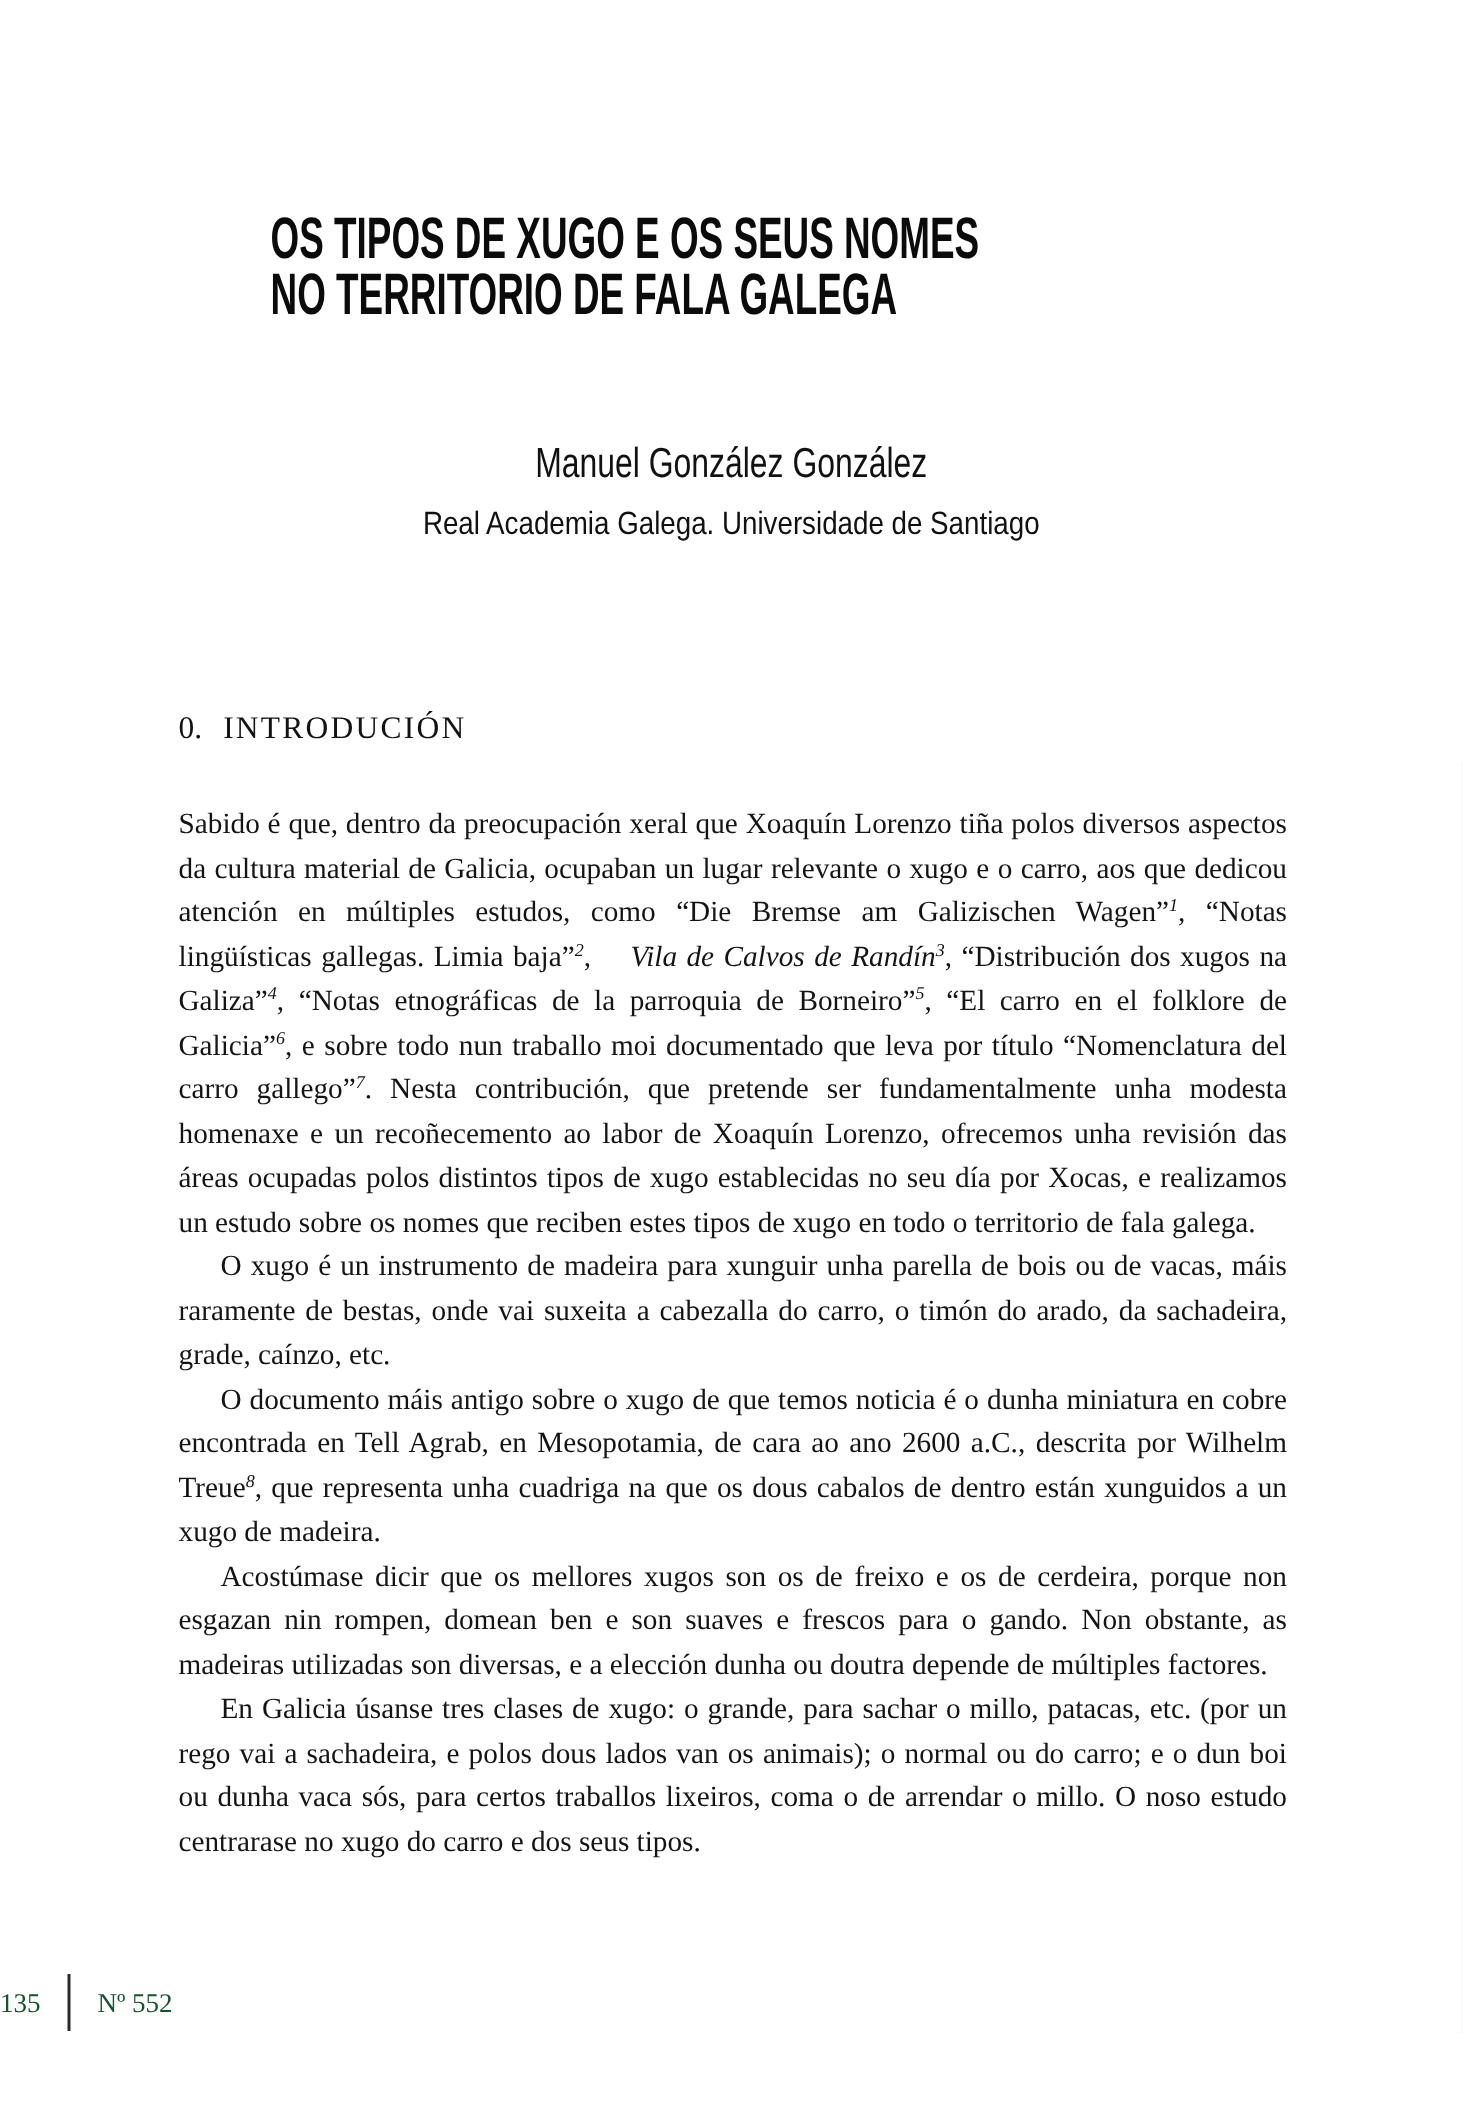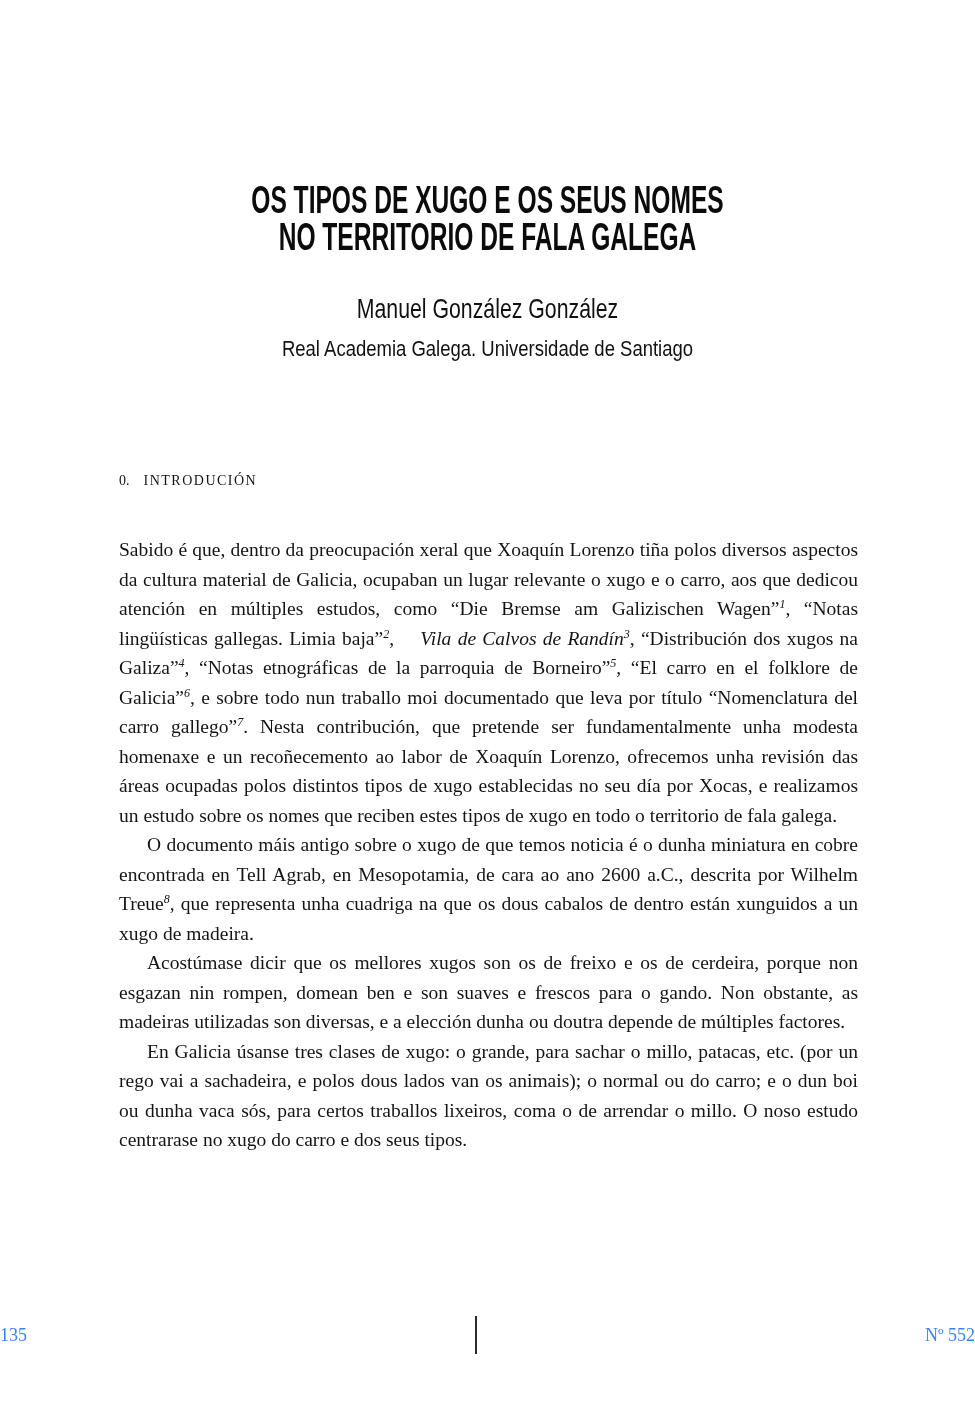--- a/index.html
+++ b/index.html
@@ -17,22 +17,20 @@
     font-family: "Liberation Serif", serif;
     overflow: hidden;
   }
 
   
   .title-block {
     position: absolute;
     top: 141px;
     left: 0;
     width: 100%;
-    text-align: center;
-    margin-top: 40px;
   }
   .title-line {
     display: block;
     font-family: "Liberation Sans", sans-serif;
     font-weight: 700;
     font-size: 39px;
     line-height: 37px;
     white-space: nowrap;
     transform: scaleX(0.63);
     transform-origin: 50% 50%;
@@ -70,21 +68,21 @@
     transform-origin: 50% 50%;
     color: #111;
   }
 
   
   .section-heading {
     position: absolute;
     top: 473px;
     left: 119px;
     width: 739px;
-    font-size: 14px;
+    font-size: 21px;
     font-weight: 400;
     color: #131313;
   }
   .section-heading .sec-num { margin-right: 14px; }
   .section-heading .sec-title { letter-spacing: 1.5px; }
 
   
   .body-text {
     position: absolute;
     top: 535px;
@@ -110,23 +108,23 @@
 
   
   .footer {
     position: absolute;
     top: 1314px;
     left: 0;
     width: 100%;
     height: 42px;
     display: flex;
     align-items: center;
-    justify-content: space-between;
+    justify-content: flex-start;
     font-size: 18px;
-    color: #3b82f6;
+    color: #14532d;
   }
   .footer .page-num { margin-right: 18px; }
   .footer .footer-rule {
     width: 2px;
     height: 38px;
     background: #2a2a2a;
   }
   .footer .issue-num { margin-left: 18px; }
 </style>
 </head>
@@ -142,20 +140,21 @@
   <div class="author-line">Manuel González González</div>
 
   <div class="affiliation-line">Real Academia Galega. Universidade de Santiago</div>
 
   <div class="section-heading">
     <span class="sec-num">0.</span><span class="sec-title">INTRODUCIÓN</span>
   </div>
 
   <div class="body-text">
       <p class=""><span>Sabido é que, dentro da preocupación xeral que Xoaquín Lorenzo tiña polos diversos aspectos da cultura material de Galicia, ocupaban un lugar relevante o xugo e o carro, aos que dedicou atención en múltiples estudos, como “Die Bremse am Galizischen Wagen”</span><sup>1</sup><span>, “Notas lingüísticas gallegas. Limia baja”</span><sup>2</sup><span>, </span><em>Vila de Calvos de Randín</em><sup>3</sup><span>, “Distribución dos xugos na Galiza”</span><sup>4</sup><span>, “Notas etnográficas de la parroquia de Borneiro”</span><sup>5</sup><span>, “El carro en el folklore de Galicia”</span><sup>6</sup><span>, e sobre todo nun traballo moi documentado que leva por título “Nomenclatura del carro gallego”</span><sup>7</sup><span>. Nesta contribución, que pretende ser fundamentalmente unha modesta homenaxe e un recoñecemento ao labor de Xoaquín Lorenzo, ofrecemos unha revisión das áreas ocupadas polos distintos tipos de xugo establecidas no seu día por Xocas, e realizamos un estudo sobre os nomes que reciben estes tipos de xugo en todo o territorio de fala galega.</span></p>
+      <p class="indent"><span>O xugo é un instrumento de madeira para xunguir unha parella de bois ou de vacas, máis raramente de bestas, onde vai suxeita a cabezalla do carro, o timón do arado, da sachadeira, grade, caínzo, etc.</span></p>
       <p class="indent"><span>O documento máis antigo sobre o xugo de que temos noticia é o dunha miniatura en cobre encontrada en Tell Agrab, en Mesopotamia, de cara ao ano 2600 a.C., descrita por Wilhelm Treue</span><sup>8</sup><span>, que representa unha cuadriga na que os dous cabalos de dentro están xunguidos a un xugo de madeira.</span></p>
       <p class="indent"><span>Acostúmase dicir que os mellores xugos son os de freixo e os de cerdeira, porque non esgazan nin rompen, domean ben e son suaves e frescos para o gando. Non obstante, as madeiras utilizadas son diversas, e a elección dunha ou doutra depende de múltiples factores.</span></p>
       <p class="indent"><span>En Galicia úsanse tres clases de xugo: o grande, para sachar o millo, patacas, etc. (por un rego vai a sachadeira, e polos dous lados van os animais); o normal ou do carro; e o dun boi ou dunha vaca sós, para certos traballos lixeiros, coma o de arrendar o millo. O noso estudo centrarase no xugo do carro e dos seus tipos.</span></p>
     </div>
 
   <div class="footer">
     <span class="page-num">135</span>
     <span class="footer-rule"></span>
     <span class="issue-num">Nº 552</span>
   </div>

